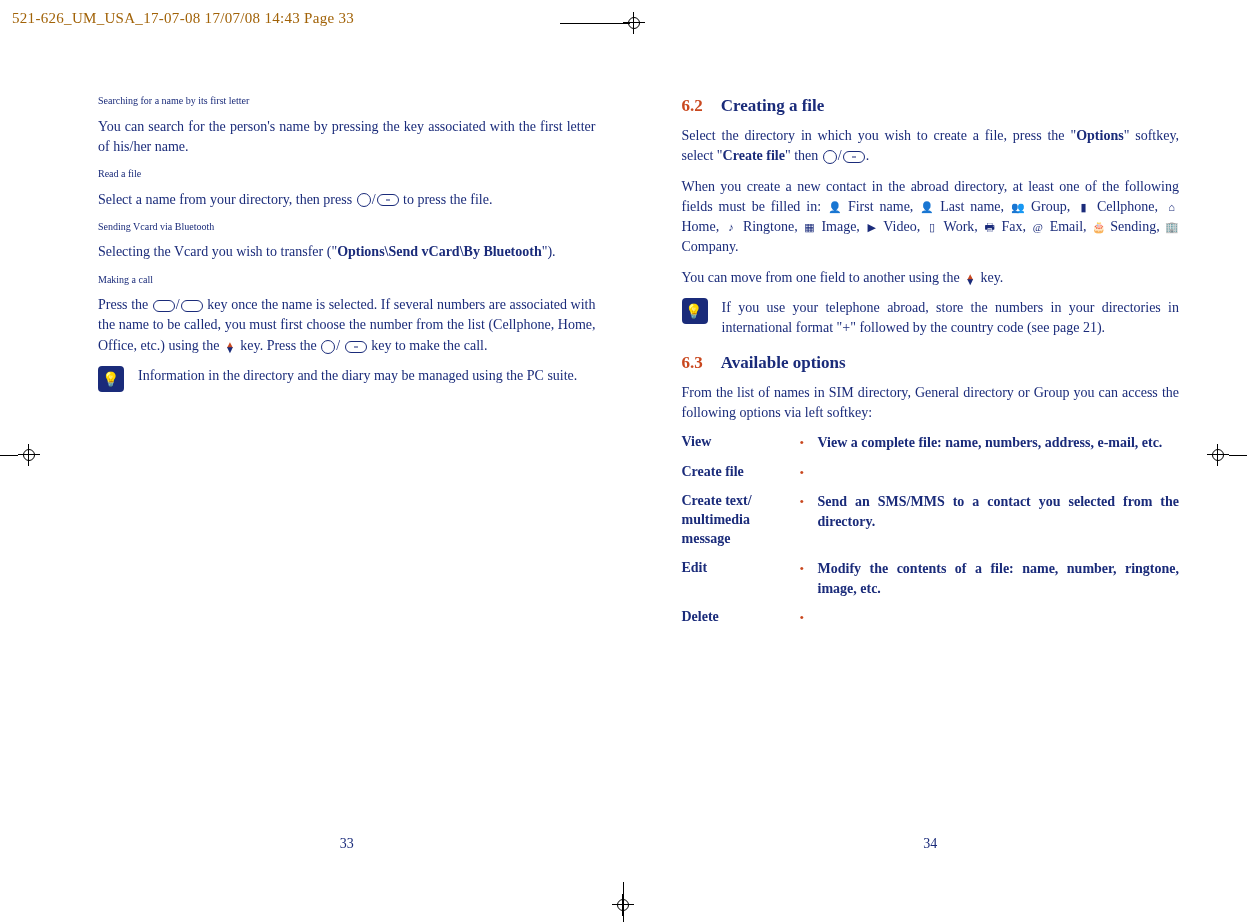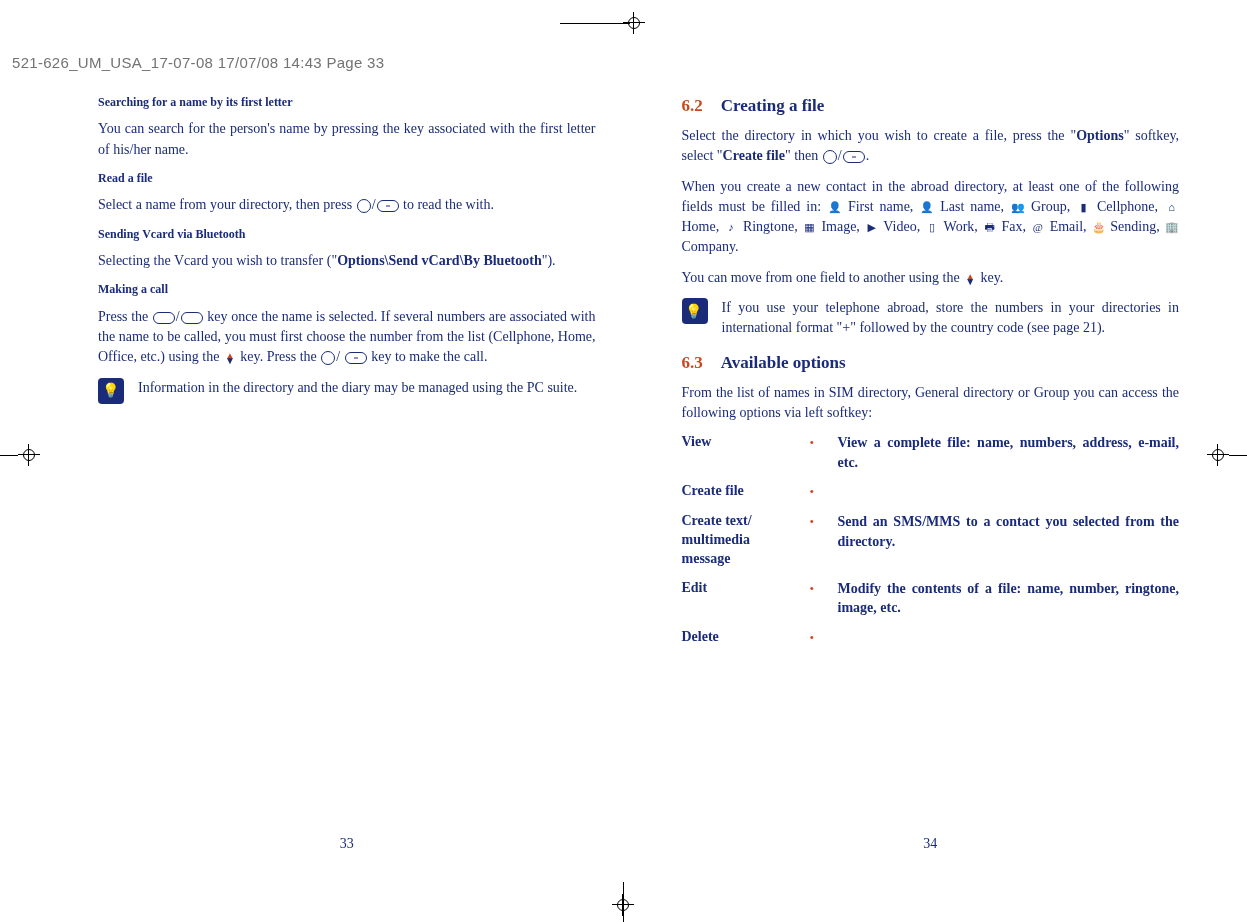--- a/index.html
+++ b/index.html
@@ -8,25 +8,24 @@
     background: #fff;
     color: #1a2b7a;
     width: 1247px;
     height: 922px;
     position: relative;
   }
   .header-bar {
     position: absolute;
     top: 10px;
     left: 12px;
-    font-family: Liberation Sans, sans-serif;
+    font-family: Liberation Serif, serif;
     font-size: 15px;
-    color: #737373;
+    color: #a16207;
     letter-spacing: 0.3px;
-    margin-top: 44px;
   }
   .crop-line {
     position: absolute;
     background: #000;
   }
   .crop-h { height: 1px; }
   .crop-v { width: 1px; }
   .reg-mark {
     position: absolute;
     width: 22px;
@@ -65,21 +64,21 @@
   .page-num {
     position: absolute;
     bottom: 20px;
     left: 50%;
     transform: translateX(-50%);
     font-size: 14px;
     color: #1a2b7a;
   }
 
   p { font-size: 14px; line-height: 1.45; margin-bottom: 10px; text-align: justify; }
-  .bold-head { font-weight: bold; font-size: 12px; margin-bottom: 8px; margin-top: 4px; }
+  .bold-head { font-weight: normal; font-size: 10px; margin-bottom: 8px; margin-top: 4px; }
   .sect-num { color: #c9481f; font-weight: bold; font-size: 17px; margin-right: 14px; margin-top: 27px; }
   .sect-title { font-weight: bold; font-size: 17px; color: #1a2b7a; }
   .section-row { margin-bottom: 10px; margin-top: 6px; }
   .bold { font-weight: bold; }
 
   .tip-box {
     display: flex;
     gap: 14px;
     margin-top: 8px;
     margin-bottom: 14px;
@@ -90,21 +89,21 @@
     background: #1a2b7a;
     border-radius: 4px;
     color: #fff;
     display: flex;
     align-items: center;
     justify-content: center;
     font-size: 14px;
   }
   .tip-text { flex: 1; font-size: 14px; line-height: 1.45; text-align: justify; }
 
-  .opt-row { display: flex; gap: 20px; margin-bottom: 10px; align-items: flex-start; }
+  .opt-row { display: flex; gap: 10px; margin-bottom: 10px; align-items: flex-start; }
   .opt-term { flex: 0 0 108px; font-weight: bold; font-size: 14px; line-height: 1.35; }
   .opt-bullet { color: #c9481f; font-size: 13px; flex: 0 0 8px; line-height: 1.5; }
   .opt-desc { flex: 1; font-size: 14px; line-height: 1.4; text-align: justify; font-weight: bold; }
 
   .key-icon {
     display: inline-block;
     vertical-align: middle;
     width: 22px;
     height: 12px;
     border: 1px solid #1a2b7a;
@@ -173,21 +172,21 @@
 <div class="spread">
 
   <div class="page">
     <p class="bold-head">Searching for a name by its first letter</p>
     <p>You can search for the person's name by pressing the key associated with the first letter of his/her name.</p>
 
     <p class="bold-head">Read a file</p>
     <p>
       <span>Select a name from your directory, then press </span>
       <span class="key-icon circle"></span>/<span class="key-icon small-dot"></span>
-      <span> to read the with.</span>
+      <span> to press the file.</span>
     </p>
 
     <p class="bold-head">Sending Vcard via Bluetooth</p>
     <p>
       <span>Selecting the Vcard you wish to transfer ("</span><span class="bold">Options\Send vCard\By Bluetooth</span><span>").</span>
     </p>
 
     <p class="bold-head">Making a call</p>
     <p>
       <span>Press the </span>

